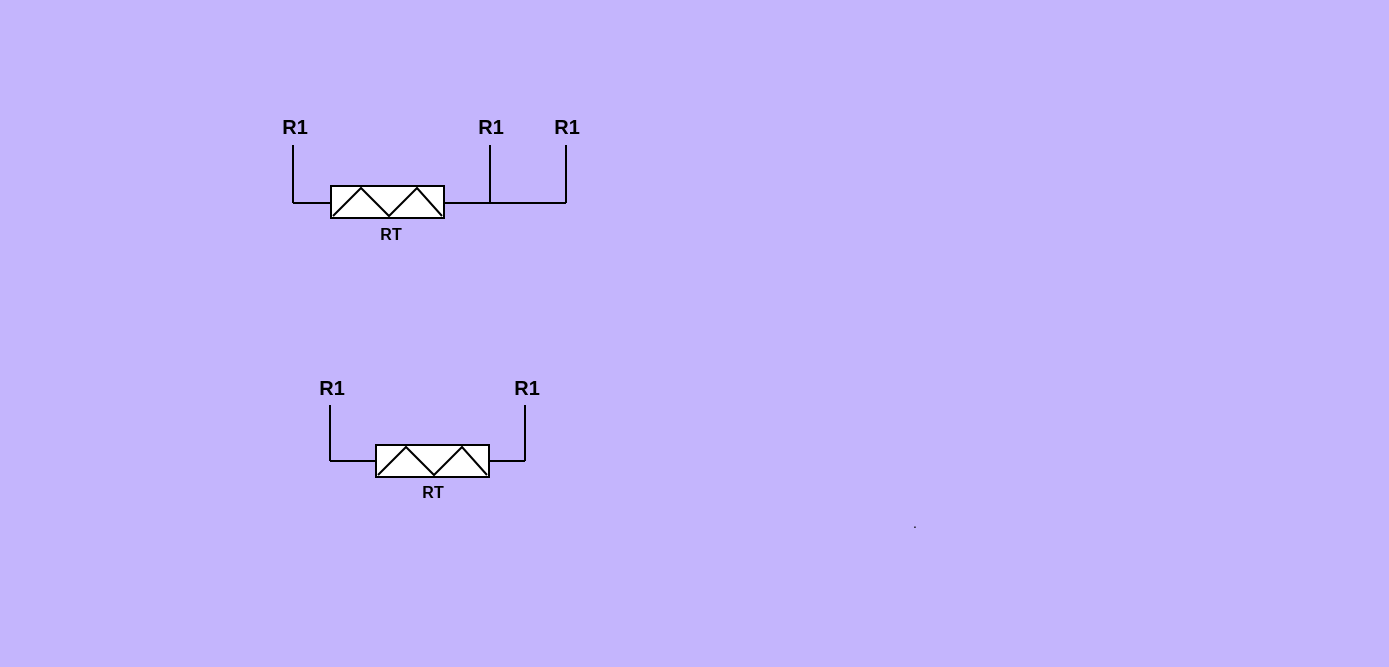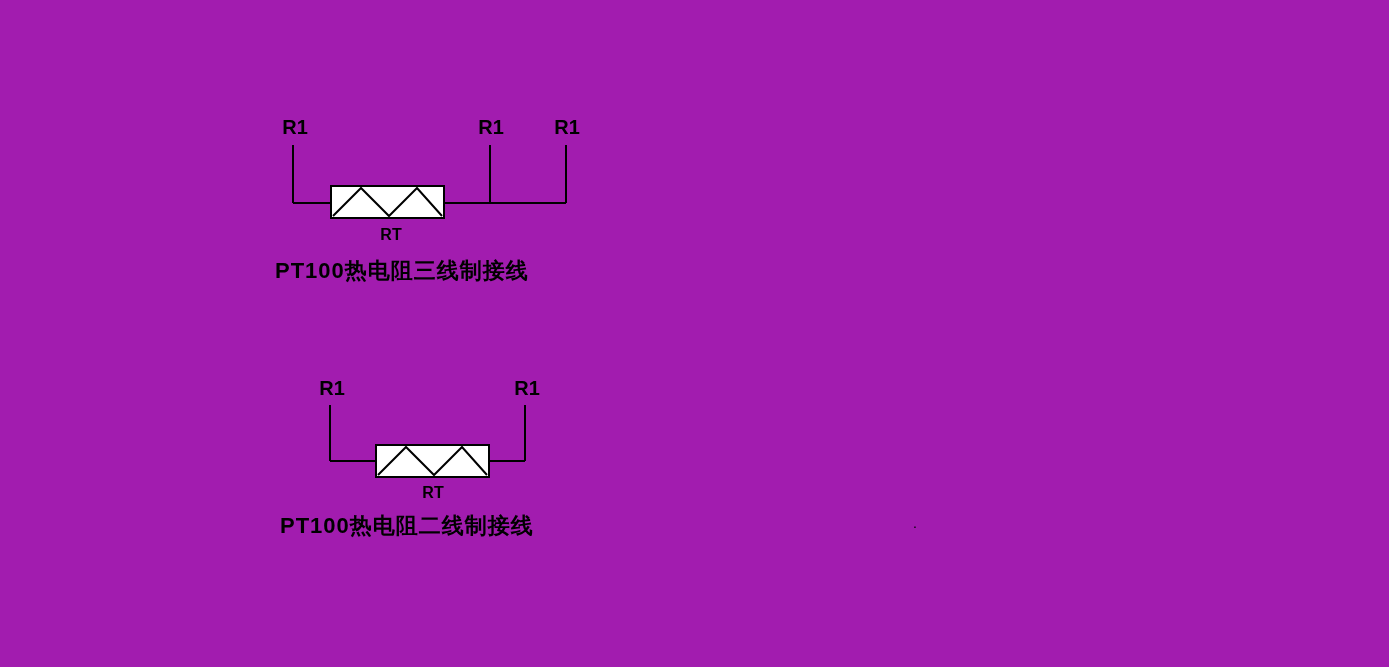--- a/index.html
+++ b/index.html
@@ -5,21 +5,21 @@
   html, body {
     margin: 0;
     padding: 0;
     background: #ffffff;
     font-family: "Liberation Sans", sans-serif;
   }
   .canvas {
     position: relative;
     width: 1389px;
     height: 667px;
-    background: #a21caf;
+    background: #c4b5fd;
     overflow: hidden;
     text-decoration: underline;
   }
   .wires-svg {
     position: absolute;
     left: 0;
     top: 0;
     width: 1389px;
     height: 667px;
   }
@@ -77,22 +77,20 @@
       <rect x="376" y="445" width="113" height="32" fill="#ffffff"></rect>
 
       <polyline points="378,475 406,447 434,475 462,447 487,475"></polyline>
     </g>
   </svg>
 
   <div class="label terminal-label" style="left:295px; top:116px;">R1</div>
   <div class="label terminal-label" style="left:491px; top:116px;">R1</div>
   <div class="label terminal-label" style="left:567px; top:116px;">R1</div>
   <div class="label resistor-label" style="left:391px; top:226px;">RT</div>
-  <div class="label diagram-title" style="left:275px; top:256px;">PT100热电阻三线制接线</div>
 
   <div class="label terminal-label" style="left:332px; top:377px;">R1</div>
   <div class="label terminal-label" style="left:527px; top:377px;">R1</div>
   <div class="label resistor-label" style="left:433px; top:484px;">RT</div>
-  <div class="label diagram-title" style="left:280px; top:511px;">PT100热电阻二线制接线</div>
 
   <div class="stray-dot" style="left:913px; top:515px;">.</div>
 
 </div>
 
 </body></html>

